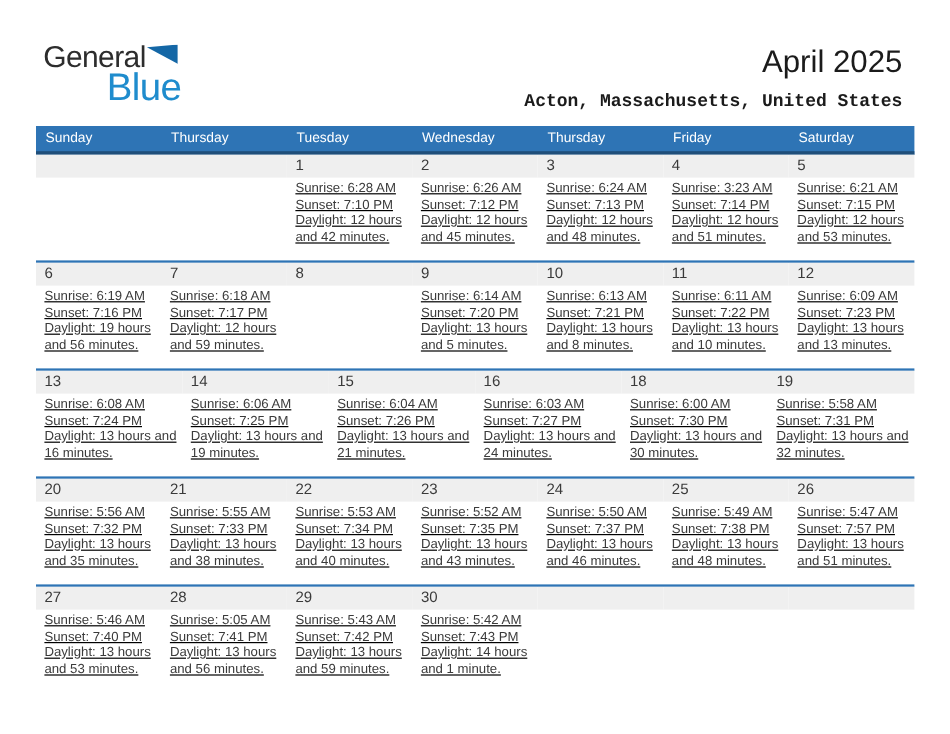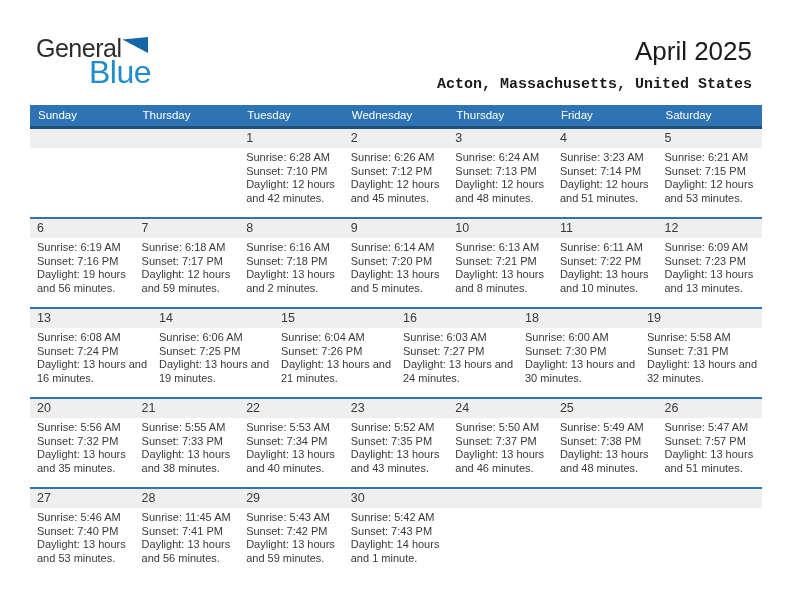--- a/index.html
+++ b/index.html
@@ -32,21 +32,21 @@
   }
   .wd{flex:1;color:#ffffff;font-size:11.5px;line-height:21px;padding-left:8px;box-sizing:border-box;overflow:hidden;}
   .week-row{display:flex;background:#ffffff;padding-bottom:11px;}
   .week-row + .week-row{border-top:2px solid var(--row-line,#2E74B5);}
   .cell{flex:1;min-width:0;box-sizing:border-box;}
   .daynum{
     background:var(--strip-bg,#EFEFEF);
     height:19px;font-size:12.5px;color:#3a3a3a;
     line-height:19px;padding-left:7px;box-sizing:border-box;
   }
-  .cellbody{padding:3px 4px 0 7px;min-height:55px;}
+  .cellbody{padding:3px 4px 0 7px;min-height:55px;text-decoration:underline;}
   .line{font-size:11px;line-height:13.5px;color:#3a3a3a;}
 </style>
 </head>
 <body>
 
 <div class="page">
 
   <div class="logo">
     <div class="logo-line1">
       <span>General</span>
@@ -133,25 +133,20 @@
           <div class="cell">
             <div class="daynum">7</div>
             <div class="cellbody">
               <div class="line">Sunrise: 6:18 AM</div>
               <div class="line">Sunset: 7:17 PM</div>
               <div class="line">Daylight: 12 hours and 59 minutes.</div>
             </div>
           </div>
           <div class="cell">
             <div class="daynum">8</div>
-            <div class="cellbody">
-              <div class="line">Sunrise: 6:16 AM</div>
-              <div class="line">Sunset: 7:18 PM</div>
-              <div class="line">Daylight: 13 hours and 2 minutes.</div>
-            </div>
           </div>
           <div class="cell">
             <div class="daynum">9</div>
             <div class="cellbody">
               <div class="line">Sunrise: 6:14 AM</div>
               <div class="line">Sunset: 7:20 PM</div>
               <div class="line">Daylight: 13 hours and 5 minutes.</div>
             </div>
           </div>
           <div class="cell">
@@ -292,21 +287,21 @@
             <div class="daynum">27</div>
             <div class="cellbody">
               <div class="line">Sunrise: 5:46 AM</div>
               <div class="line">Sunset: 7:40 PM</div>
               <div class="line">Daylight: 13 hours and 53 minutes.</div>
             </div>
           </div>
           <div class="cell">
             <div class="daynum">28</div>
             <div class="cellbody">
-              <div class="line">Sunrise: 11:45 AM</div>
+              <div class="line">Sunrise: 5:05 AM</div>
               <div class="line">Sunset: 7:41 PM</div>
               <div class="line">Daylight: 13 hours and 56 minutes.</div>
             </div>
           </div>
           <div class="cell">
             <div class="daynum">29</div>
             <div class="cellbody">
               <div class="line">Sunrise: 5:43 AM</div>
               <div class="line">Sunset: 7:42 PM</div>
               <div class="line">Daylight: 13 hours and 59 minutes.</div>

